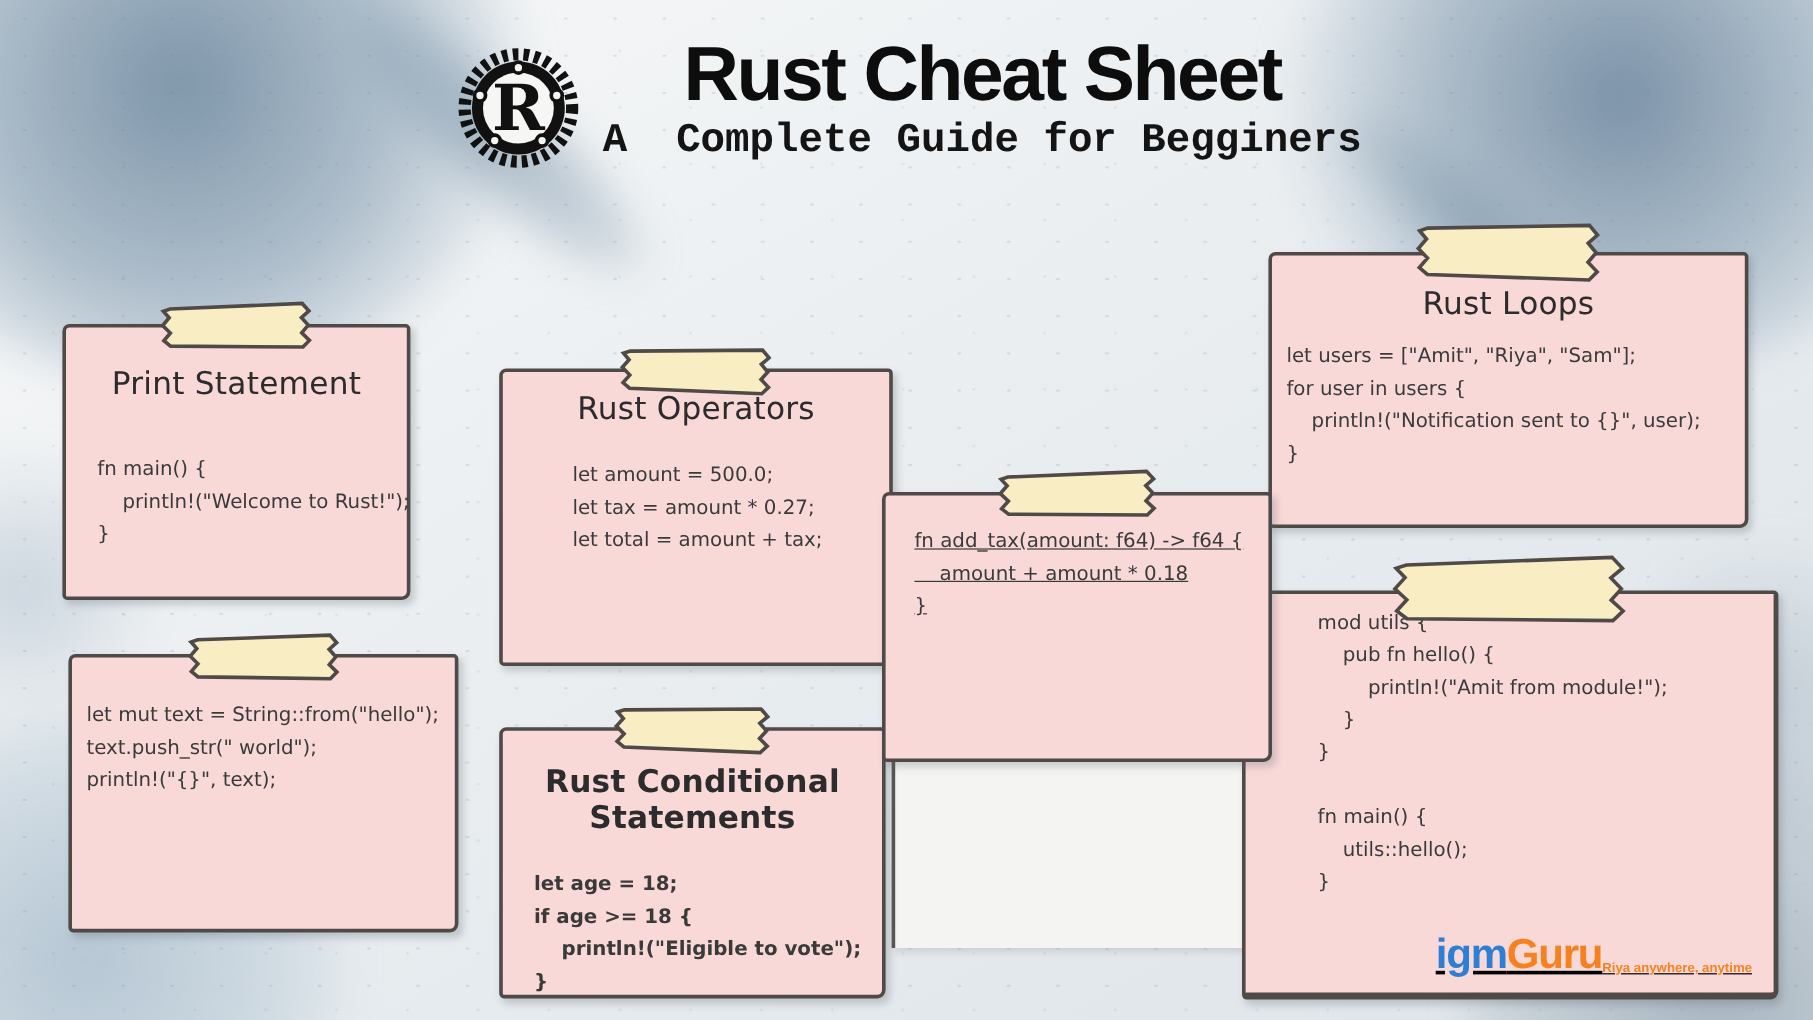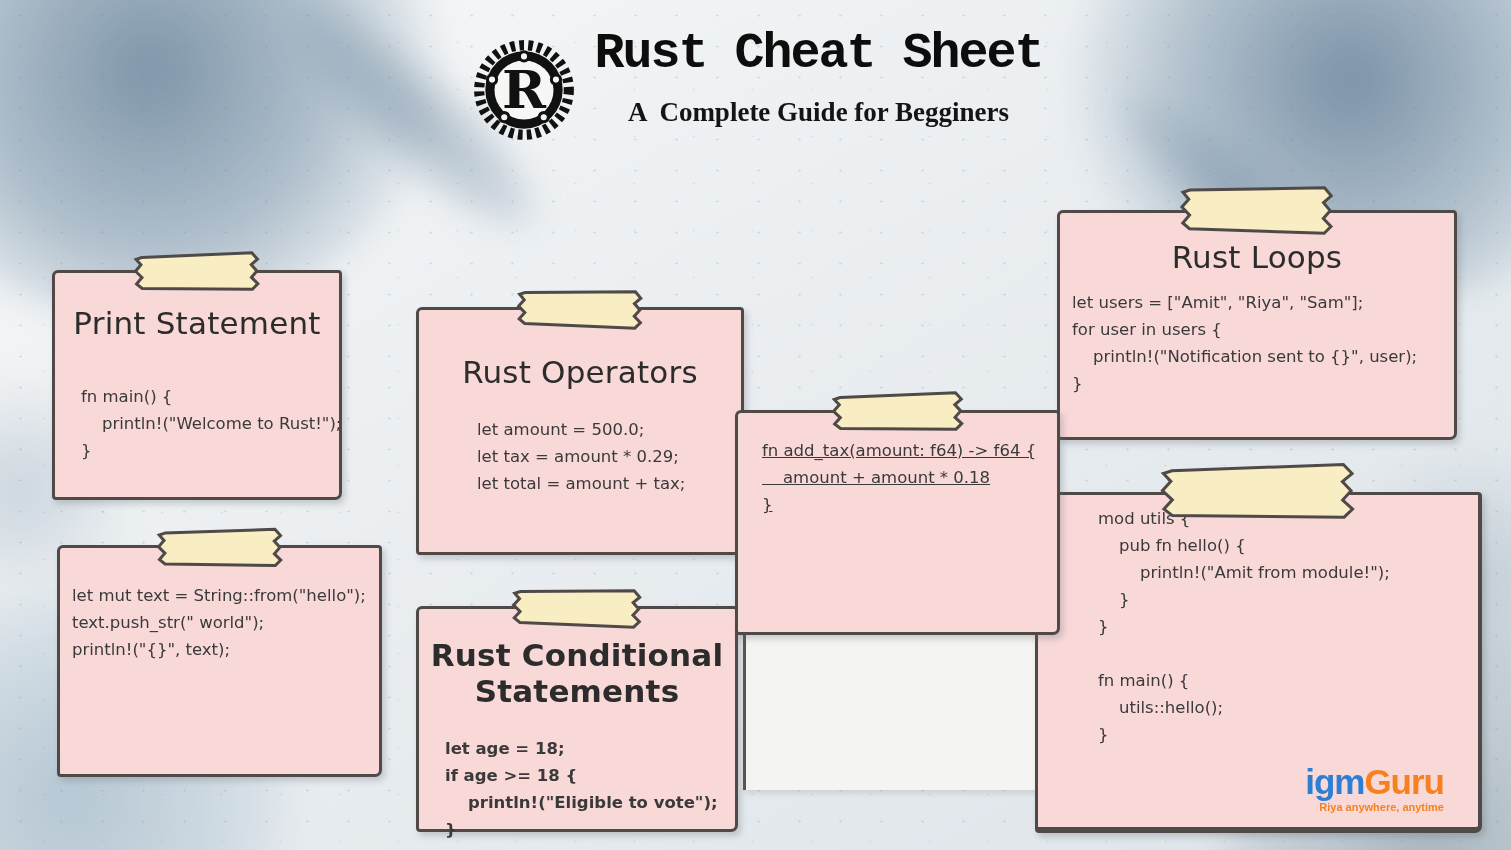--- a/index.html
+++ b/index.html
@@ -61,57 +61,57 @@
 
   
   .header {
     position: absolute; top: 28px; left: 0; width: 100%;
     display: flex; justify-content: center; align-items: flex-start; gap: 14px;
     z-index: 5;
   }
   .rust-logo { flex: 0 0 auto; margin-top: 6px; }
   .header-text { display: flex; flex-direction: column; align-items: center; }
   .page-title {
-    margin: 0; font-family: Liberation Mono, monospace;
-    font-size: 50px; font-weight: 900; letter-spacing: -2px;
+    margin: 0; font-family: Liberation Sans, sans-serif;
+    font-size: 64px; font-weight: 900; letter-spacing: -2px;
     color: #0d0d0d; line-height: 1.05;
   }
   .page-subtitle {
-    margin-top: 16px; font-family: Liberation Serif, serif;
-    font-size: 27px; font-weight: 700; color: #141414; white-space: pre;
+    margin-top: 4px; font-family: Liberation Mono, monospace;
+    font-size: 34px; font-weight: 700; color: #141414; white-space: pre;
   }
 
   
   .card {
     position: absolute;
     background: #f9d8d8;
     border: 3px solid #4f4a47;
     border-radius: 6px 4px 7px 4px;
     box-shadow: 3px 4px 6px rgba(95,100,105,0.28);
     z-index: 2;
   }
   .tape {
     position: absolute; top: -21px; left: 50%;
     z-index: 6; overflow: visible;
   }
   .card-title {
-    text-align: center; font-size: 31px; color: #2c2c2c; letter-spacing: 0.2px;
+    text-align: center; font-size: 26px; color: #2c2c2c; letter-spacing: 0.2px;
   }
   .card-code {
     margin: 0; font-family: "DejaVu Sans", sans-serif;
     font-size: 16.5px; line-height: 27px; color: #3a3a3a; white-space: pre;
   }
 
   #card-print   { left: 52px;  top: 270px; width: 290px; height: 230px; }
   #card-print   .card-title { margin-top: 32px; }
   #card-print   .card-code  { margin: 42px 0 0 26px; }
   #card-print   .tape { width: 126px; height: 40px; transform: translateX(-50%) rotate(-1deg); }
 
   #card-operators { left: 416px; top: 307px; width: 328px; height: 248px; }
-  #card-operators .card-title { margin-top: 44px; }
+  #card-operators .card-title { margin-top: 16px; }
   #card-operators .card-code  { margin: 26px 0 0 58px; }
   #card-operators .tape { width: 126px; height: 40px; transform: translateX(-50%) rotate(1deg); }
 
   #card-functions { left: 735px; top: 410px; width: 325px; height: 225px; z-index: 4; }
   #card-functions .card-title { margin-top: 32px; }
   #card-functions .card-code  { margin: 24px 0 0 24px; text-decoration: underline; }
   #card-functions .tape { width: 132px; height: 40px; transform: translateX(-50%) rotate(-1deg); }
 
   #card-loops { left: 1057px; top: 210px; width: 400px; height: 230px; }
   #card-loops .card-title { margin-top: 26px; }
@@ -138,23 +138,24 @@
   .backing-sheet {
     position: absolute; left: 743px; top: 450px; width: 294px; height: 340px;
     background: #f4f5f2;
     border-left: 3px solid #59544f;
     box-shadow: 2px 3px 6px rgba(95,100,105,0.18);
     z-index: 1;
   }
 
   
   .brand {
-    position: absolute; right: 34px; bottom: 14px;
-    display: flex; flex-direction: column; align-items: flex-end;
+    position: absolute; right: 18px; bottom: 14px;
+    display: flex; flex-direction: row; align-items: flex-end;
     line-height: 1;
+    text-decoration: underline;
   }
   .brand-name {
     font-family: "Liberation Sans", sans-serif; font-weight: 700;
     font-size: 35px; letter-spacing: -1px;
   }
   .brand-blue   { color: #2d7fd3; }
   .brand-orange { color: #f5821f; }
   .brand-tagline {
     font-family: "Liberation Sans", sans-serif;
     font-size: 11px; font-weight: 700; color: #f5821f; margin-top: 3px;
@@ -204,21 +205,21 @@
     println!("Welcome to Rust!");
 }</pre>
   </div>
 
   <div class="card" id="card-operators">
     <svg class="tape" viewBox="0 0 160 44" preserveAspectRatio="none">
       <path d="M10 5 L150 2 L157 9 L149 15 L156 22 L149 29 L157 36 L150 42 L10 39 L3 34 L10 27 L2 20 L9 13 L3 7 Z" fill="#f9edc3" stroke="#4f4a47" stroke-width="3" vector-effect="non-scaling-stroke"></path>
     </svg>
     <div class="card-title">Rust Operators</div>
     <pre class="card-code">let amount = 500.0;
-let tax = amount * 0.29;
+let tax = amount * 0.27;
 let total = amount + tax;</pre>
   </div>
 
   <div class="card" id="card-functions">
     <svg class="tape" viewBox="0 0 160 44" preserveAspectRatio="none">
       <path d="M10 5 L150 2 L157 9 L149 15 L156 22 L149 29 L157 36 L150 42 L10 39 L3 34 L10 27 L2 20 L9 13 L3 7 Z" fill="#f9edc3" stroke="#4f4a47" stroke-width="3" vector-effect="non-scaling-stroke"></path>
     </svg>
     <pre class="card-code">fn add_tax(amount: f64) -&gt; f64 {
     amount + amount * 0.18
 }</pre>

